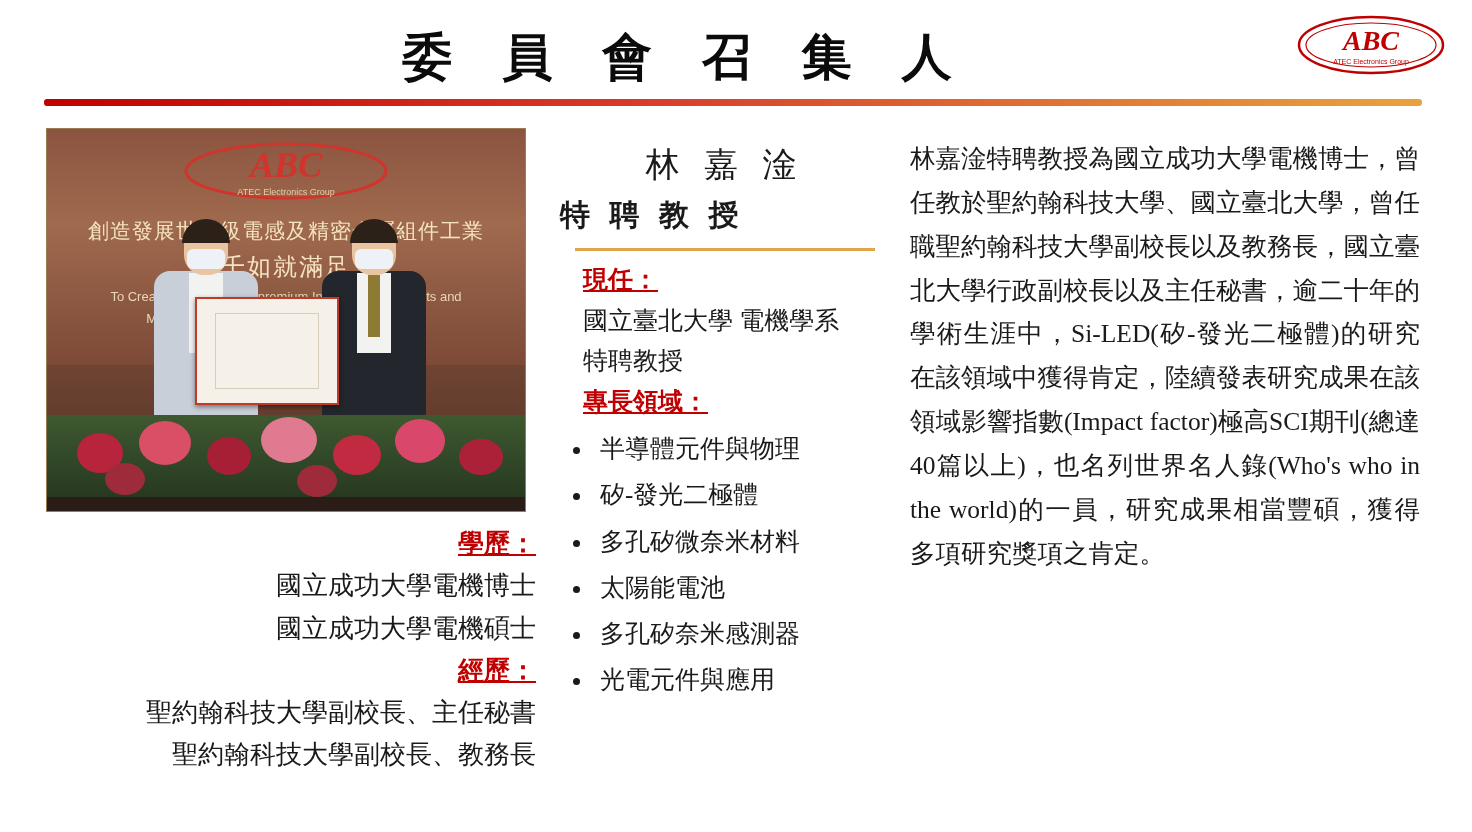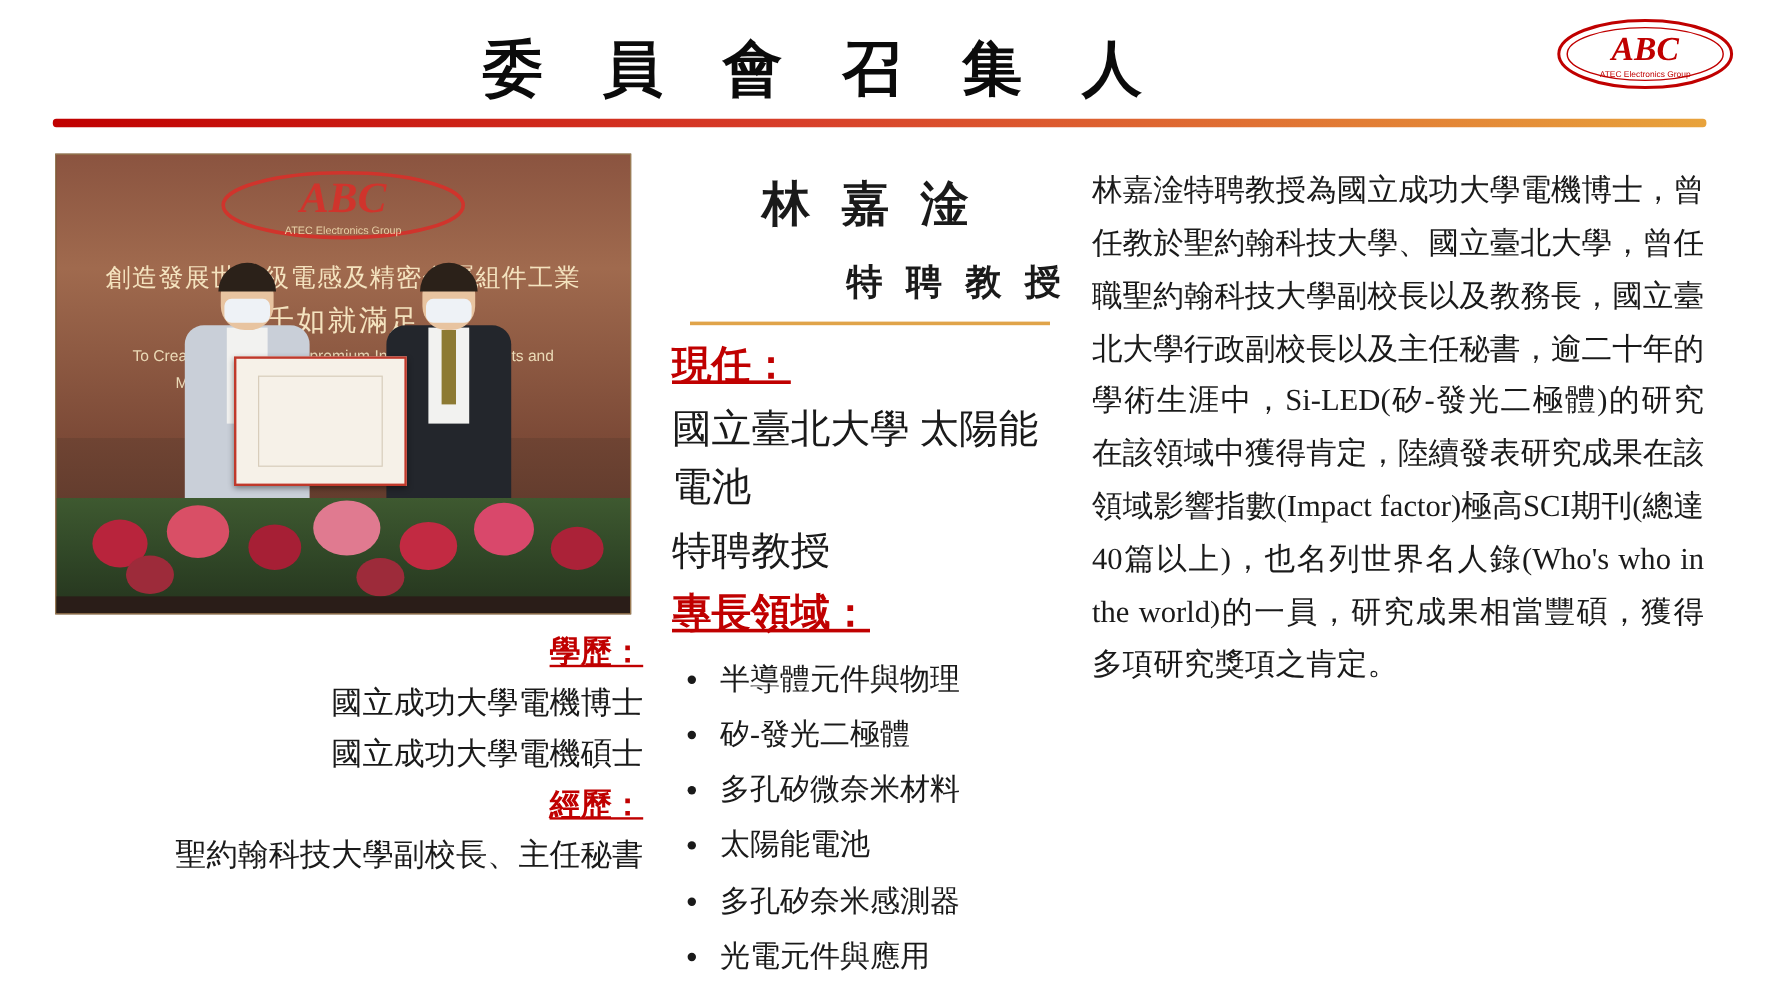--- a/index.html
+++ b/index.html
@@ -171,38 +171,38 @@
 
   
   .col-mid {
     position: absolute;
     left: 560px;
     top: 142px;
     width: 330px;
   }
   .name {
     text-align: center;
-    font-size: 40px;
-    font-weight: bold;
+    font-size: 34px;
+    font-weight: normal;
     letter-spacing: 8px;
-    margin-bottom: 18px;
+    margin-bottom: 7px;
   }
   .rank {
-    text-align: right;
+    text-align: left;
     font-size: 30px;
     font-weight: bold;
     letter-spacing: 6px;
   }
   .mid-rule {
     margin: 12px auto 10px auto;
     width: 300px;
     height: 3px;
     background: #e0a44a;
   }
-  .mid-text { font-size: 33px; line-height: 1.5; }
+  .mid-text { font-size: 25px; line-height: 1.5; margin-left: 23px; }
   .mid-text p { margin: 3px 0; }
   ul.skills {
     margin: 6px 0 0 0;
     padding-left: 34px;
     font-size: 25px;
     line-height: 1.85;
   }
   ul.skills li { padding-left: 6px; }
 
   
@@ -283,31 +283,32 @@
     </div>
     <div class="table"></div>
   </div>
 
   <div class="left-text">
     <p><span class="kicker">學歷：</span></p>
     <p>國立成功大學電機博士</p>
     <p>國立成功大學電機碩士</p>
     <p><span class="kicker">經歷：</span></p>
     <p>聖約翰科技大學副校長、主任秘書</p>
+    <p>聖約翰科技大學副校長、教務長</p>
   </div>
 </div>
 
 <div class="col-mid">
   <div class="name">林 嘉 淦</div>
   <div class="rank">特 聘 教 授</div>
   <div class="mid-rule"></div>
 
   <div class="mid-text">
     <p><span class="kicker">現任：</span></p>
-    <p>國立臺北大學 太陽能電池</p>
+    <p>國立臺北大學 電機學系</p>
     <p>特聘教授</p>
     <p><span class="kicker">專長領域：</span></p>
   </div>
 
   <ul class="skills">
     <li>半導體元件與物理</li>
     <li>矽-發光二極體</li>
     <li>多孔矽微奈米材料</li>
     <li>太陽能電池</li>
     <li>多孔矽奈米感測器</li>

